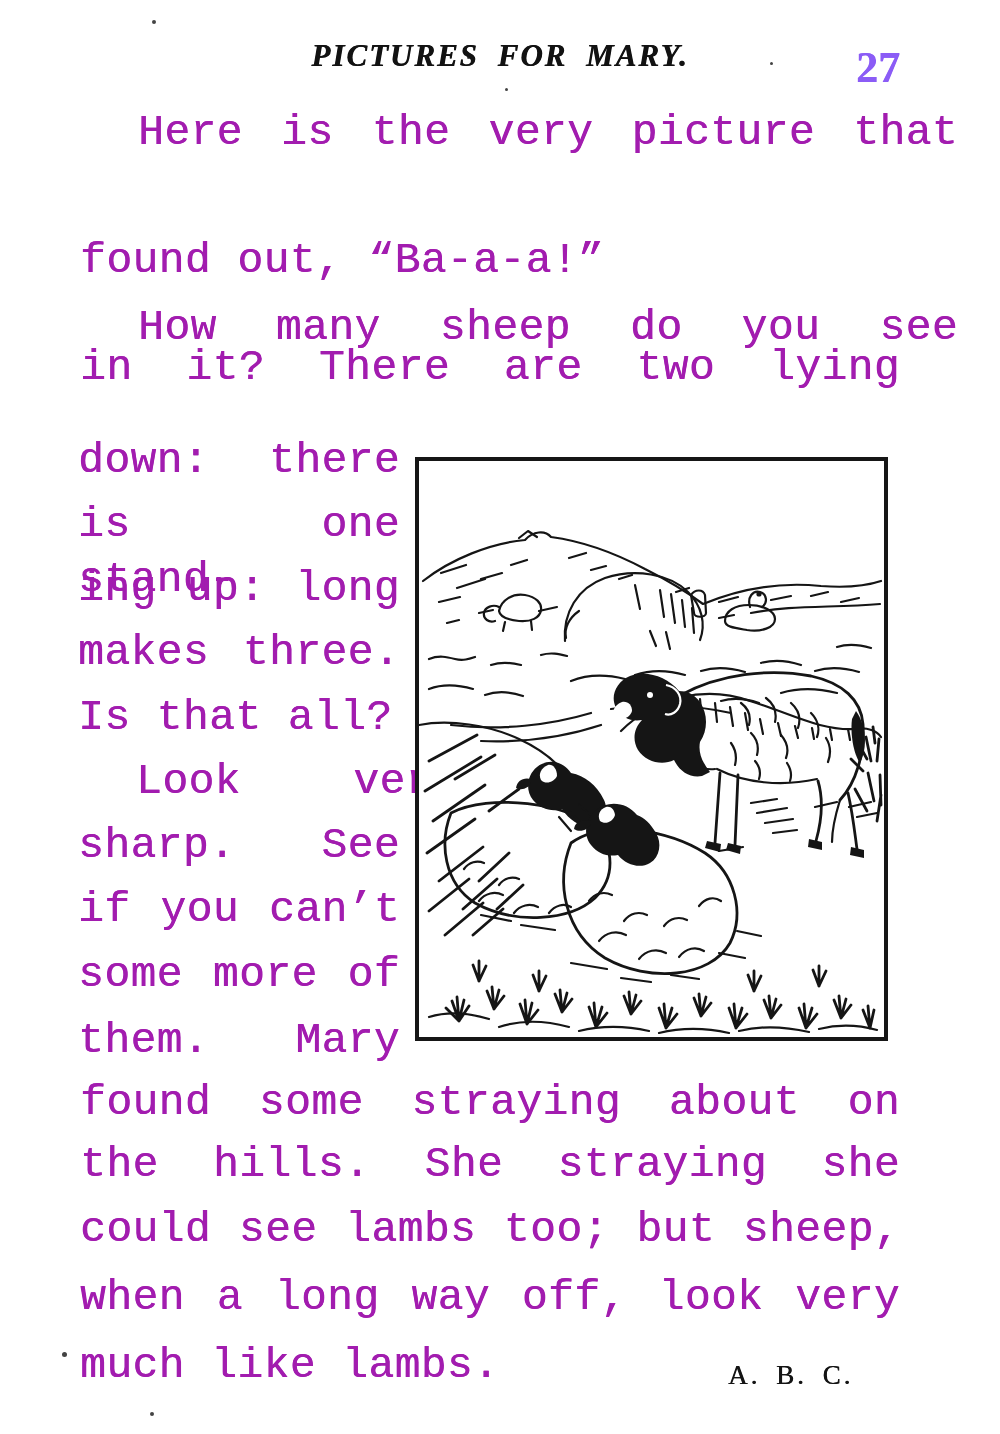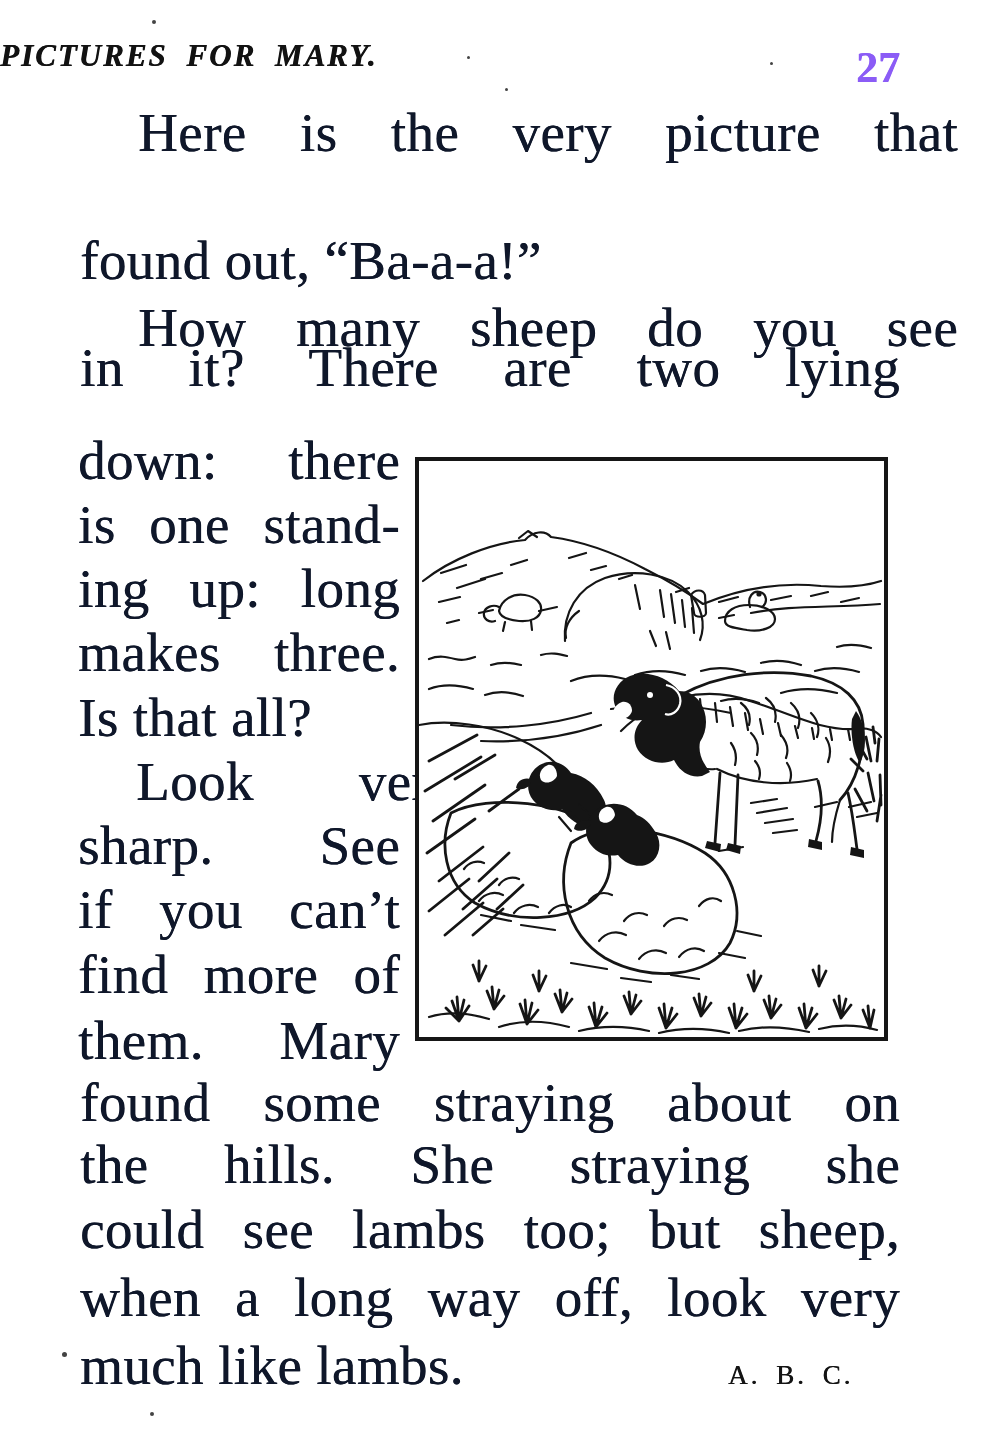--- a/index.html
+++ b/index.html
@@ -5,36 +5,37 @@
   html,body { margin:0; padding:0; background:#e8e8e4; }
   .page {
     position:relative; width:1000px; height:1434px; margin:0 auto;
     background:#ffffff; color:#161616;
     font-family:"Liberation Serif", serif;
     overflow:hidden;
   }
   
   .header { position:absolute; top:38px; left:0; width:1000px; height:46px; }
   .running-head {
-    position:absolute; left:0; right:0; 
+    position:absolute; left:0; right:0; text-align:center;
     font-size:31px; font-weight:bold; font-style:italic;
     letter-spacing:2px; word-spacing:9px; color:#121212;
     text-shadow:0.5px 0 0 currentColor;
   }
   .page-number {
     position:absolute; right:100px; top:4px;
     font-size:44px; font-weight:bold; color:#8b5cf6;
     text-shadow:0.5px 0 0 currentColor;
   }
   
   .ln {
     position:absolute; left:80px; width:820px;
-    font-size:55px; line-height:55px; white-space:nowrap;
-    letter-spacing:0.4px; color:#0f172a;
+    font-size:43px; line-height:55px; white-space:nowrap;
+    letter-spacing:0.4px; color:#a21caf;
     text-shadow:0.45px 0 0 currentColor;
+    font-family:Liberation Mono, monospace;
   }
   .jus { white-space:normal; text-align:justify; text-align-last:justify; text-justify:inter-word; }
   .ind { padding-left:58px; }
   .col { left:78px; width:322px; }
   .signature {
     position:absolute; left:728px; top:1360px;
     font-size:27px; letter-spacing:3px; word-spacing:6px; color:#141414;
     text-shadow:0.4px 0 0 currentColor;
     font-family:Liberation Serif, serif;
   }
@@ -68,21 +69,21 @@
   <div class="ln jus" style="top:340px">in it?  There are two lying</div>
 
   <div class="ln jus col" style="top:433px">down: there</div>
   <div class="ln jus col" style="top:497px">is one stand-</div>
   <div class="ln jus col" style="top:561px">ing up: long</div>
   <div class="ln jus col" style="top:625px">makes three.</div>
   <div class="ln col" style="top:690px">Is that all?</div>
   <div class="ln jus col ind" style="top:754px">Look very</div>
   <div class="ln jus col" style="top:818px">sharp.  See</div>
   <div class="ln jus col" style="top:882px">if you can’t</div>
-  <div class="ln jus col" style="top:947px">find more of</div>
+  <div class="ln jus col" style="top:947px">some more of</div>
   <div class="ln jus col" style="top:1013px">them.  Mary</div>
 
   <div class="ln jus" style="top:1075px">found some straying about on</div>
   <div class="ln jus" style="top:1137px">the hills.  She straying she</div>
   <div class="ln jus" style="top:1202px">could see lambs too; but sheep,</div>
   <div class="ln jus" style="top:1270px">when a long way off, look very</div>
   <div class="ln" style="top:1338px">much like lambs.</div>
 
   <div class="signature">A. B. C.</div>
 

